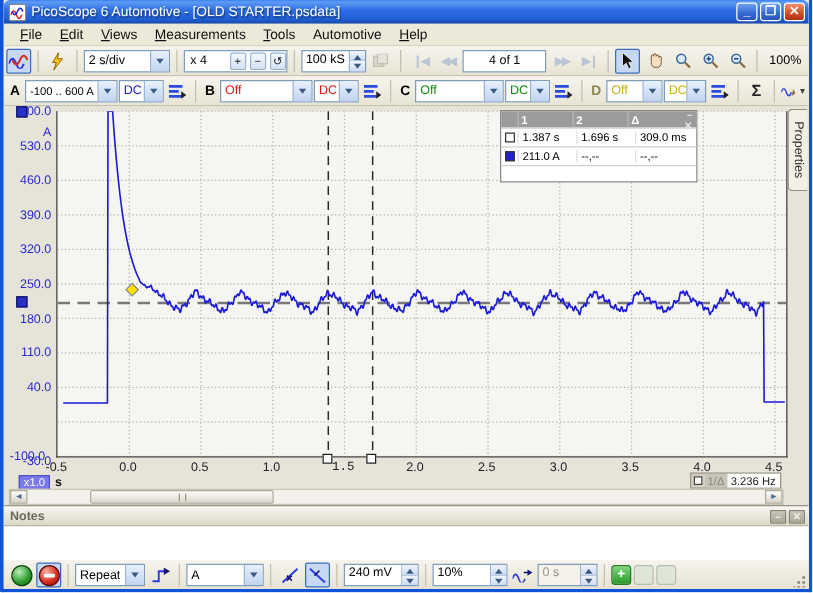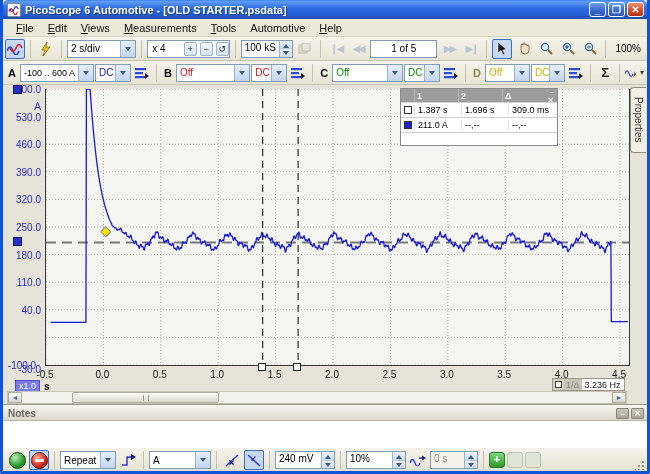--- a/index.html
+++ b/index.html
@@ -3,21 +3,21 @@
 <meta charset="utf-8">
 <style>
   * { margin:0; padding:0; box-sizing:border-box; }
   html,body { width:650px; height:474px; font-family:"Liberation Sans",sans-serif; }
   .window { width:650px; height:474px; display:flex; flex-direction:column;
     border:3px solid #0f54d8; border-top:none; border-radius:0 0 2px 2px; background:#ece9d8; overflow:hidden; }
   
   .titlebar { height:19px; flex:0 0 19px; display:flex; align-items:center; padding:0 3px 0 4px;
     background:linear-gradient(180deg,#3a80ee 0%,#5f9cf5 8%,#2e6de4 42%,#2160d6 80%,#1747a8 100%);
     border-radius:5px 5px 0 0; }
-  .title-text { color:#fff; font-size:11px; font-weight:bold; text-shadow:1px 1px 1px #1a3a7a; margin-left:4px; flex:1;
+  .title-text { color:#fff; font-size:11px; font-weight:normal; text-shadow:1px 1px 1px #1a3a7a; margin-left:4px; flex:1;
     white-space:nowrap; overflow:hidden; }
   .win-btn { width:17px; height:15px; margin-left:2px; border-radius:3px; border:1px solid #fff;
     color:#fff; font-size:10px; line-height:13px; text-align:center; font-weight:bold;
     background:linear-gradient(180deg,#6d9ff0,#3468d0 60%,#2a55b8); }
   .win-btn.close { background:linear-gradient(180deg,#f09070,#d6502c 55%,#b03014); }
   .app-icon { width:14px; height:14px; background:#fff; border:1px solid #888; border-radius:2px; }
   
   .menubar { height:18px; flex:0 0 18px; display:flex; align-items:center; gap:0; padding-left:6px;
     background:#ece9d8; border-bottom:1px solid #d8d4c4; font-size:11px; color:#111; }
   .menu-item { padding:2px 7px; }
@@ -179,21 +179,21 @@
     </div>
     <div class="tbtn dis">
       <svg class="ico" width="14" height="12" viewBox="0 0 14 12">
         <rect x="1" y="2" width="8" height="8" fill="#c8c4b8" stroke="#8a867a"></rect>
         <rect x="4" y="0" width="8" height="8" fill="#dcd8cc" stroke="#8a867a"></rect>
       </svg>
     </div>
     <div class="sep"></div>
     <div class="tbtn dis navglyph">❙◀</div>
     <div class="tbtn dis navglyph">◀◀</div>
-    <div class="txtbox" style="width:72px">1 of 5</div>
+    <div class="txtbox" style="width:72px">4 of 1</div>
     <div class="tbtn dis navglyph">▶▶</div>
     <div class="tbtn dis navglyph">▶❙</div>
     <div class="sep"></div>
     <div class="tbtn sel">
       <svg class="ico" width="10" height="13" viewBox="0 0 10 13">
         <polygon points="1,0 1,11 4,8.5 6,13 8,12 6,8 9.5,7.5" fill="#111" stroke="#fff" stroke-width="0.6"></polygon>
       </svg>
     </div>
     <div class="tbtn">
       <svg class="ico" width="13" height="13" viewBox="0 0 13 13">
@@ -352,21 +352,21 @@
         <div class="ylab" style="top: 192.2px;">110.0</div>
         <div class="ylab" style="top: 219.8px;">40.0</div>
         <div class="ylab" style="top: 247.4px; margin-top: 32px;">-30.0</div>
         <div class="ylab" style="top: 275px; text-align: center;">-100.0</div>
       </div>
     <div id="xlabels">
         <div class="xlab" style="left: 25px;">-0.5</div>
         <div class="xlab" style="left: 82.4045px;">0.0</div>
         <div class="xlab" style="left: 139.809px;">0.5</div>
         <div class="xlab" style="left: 197.213px;">1.0</div>
-        <div class="xlab" style="left: 254.618px;">1.5</div>
+        <div class="xlab" style="left: 254.618px; font-family: Liberation Mono, monospace;">1.5</div>
         <div class="xlab" style="left: 312.022px;">2.0</div>
         <div class="xlab" style="left: 369.427px;">2.5</div>
         <div class="xlab" style="left: 426.831px;">3.0</div>
         <div class="xlab" style="left: 484.236px;">3.5</div>
         <div class="xlab" style="left: 541.64px;">4.0</div>
         <div class="xlab" style="left: 599.045px;">4.5</div>
       </div>
     <div class="yunit" style="top:16px">A</div>
 
     <div class="axis-marker" style="left:10px; top:0px"></div>

